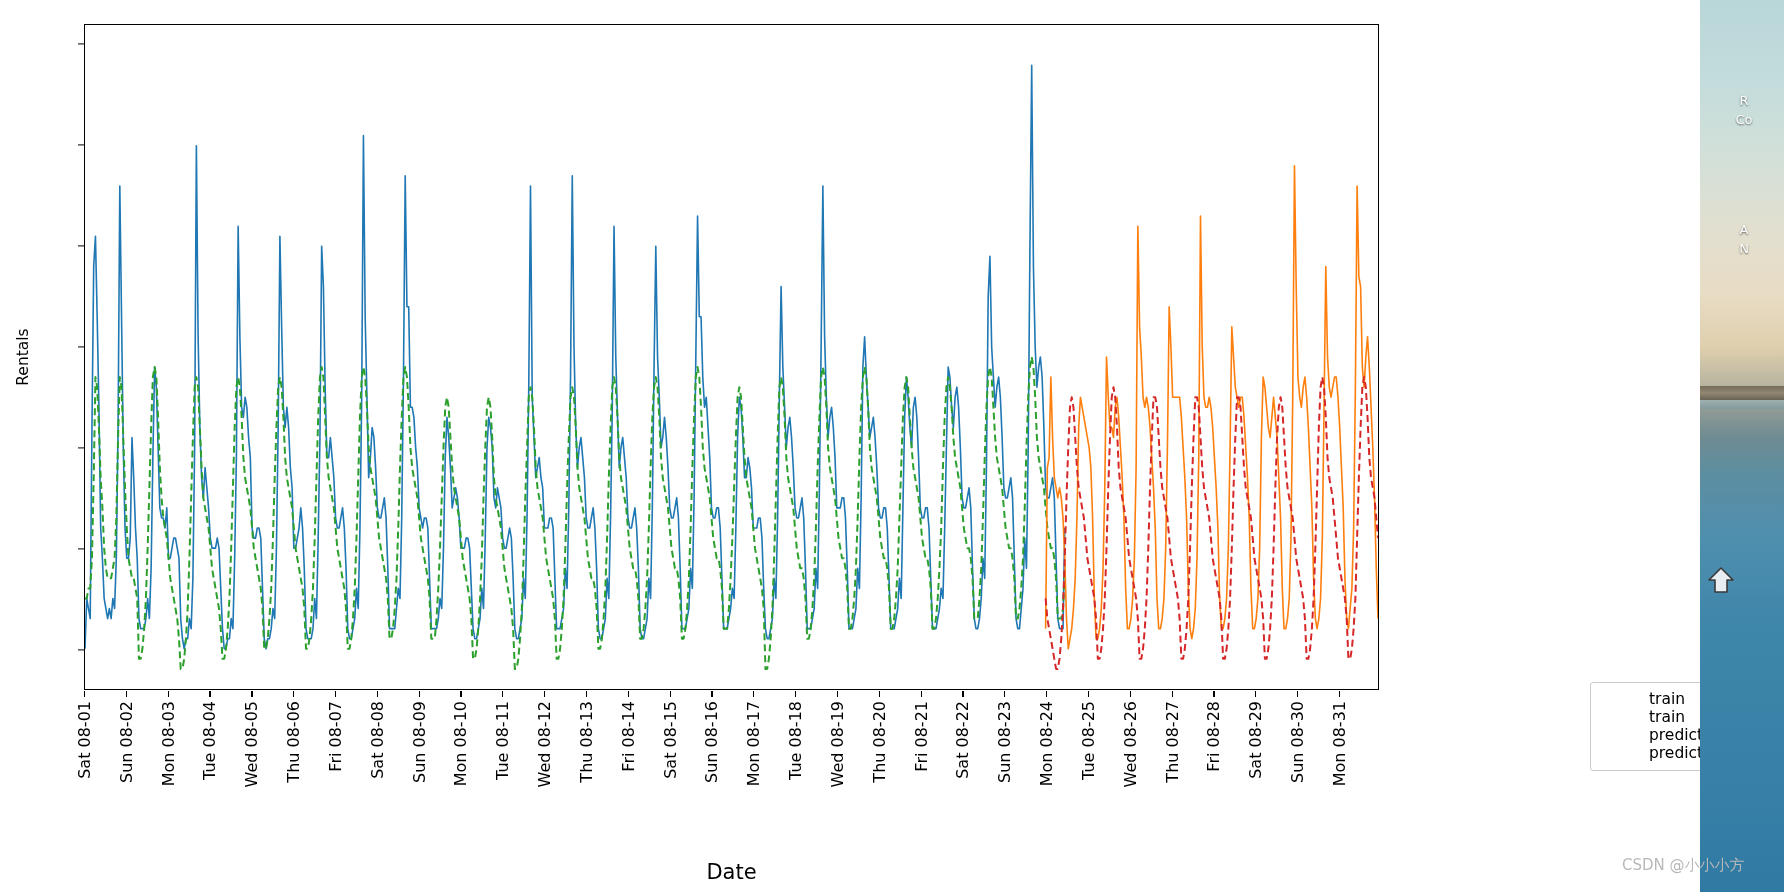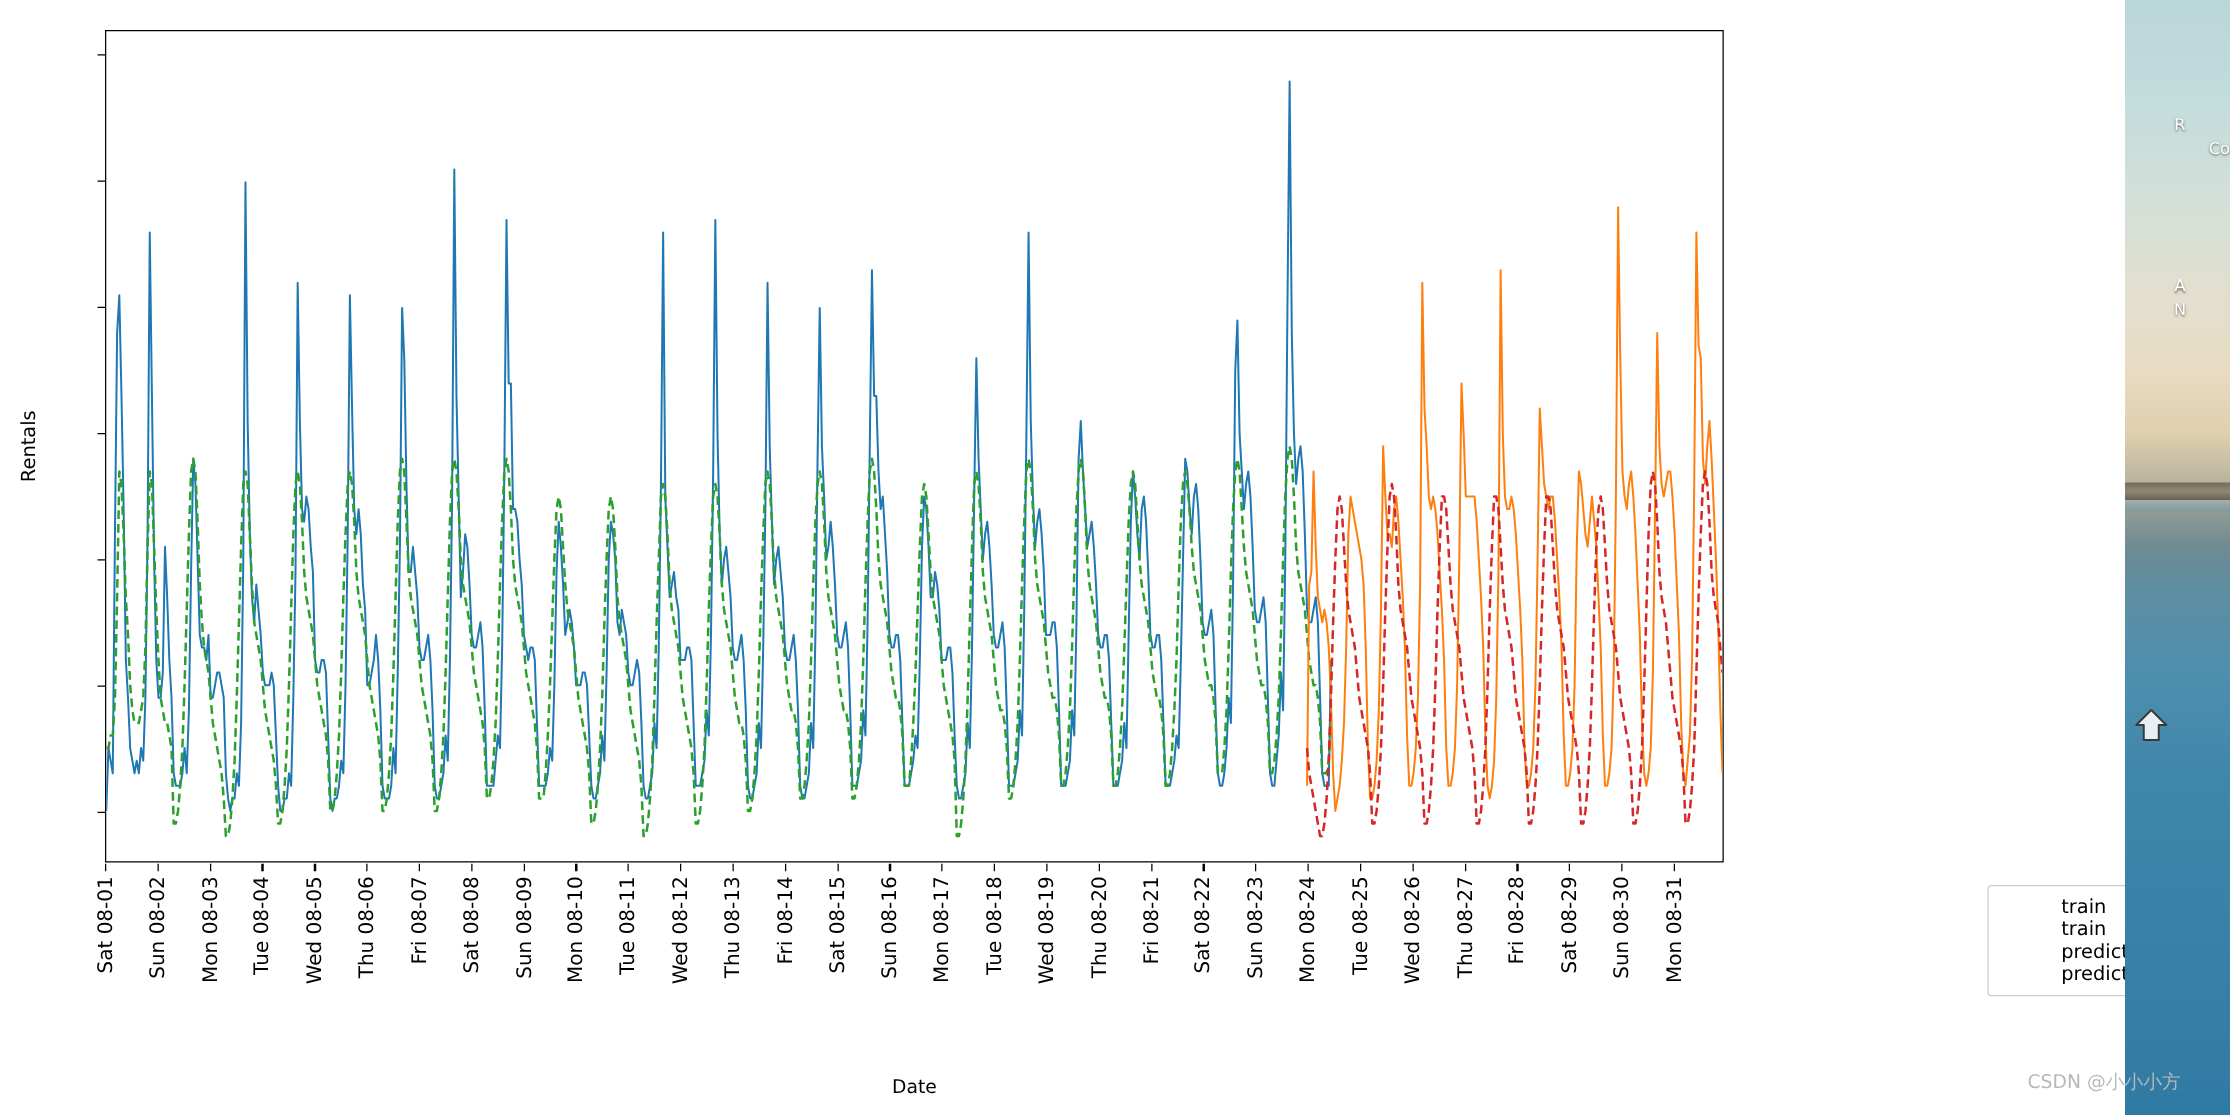--- a/index.html
+++ b/index.html
@@ -13,46 +13,46 @@
   #plot-svg{position:absolute;left:0;top:0;width:100%;height:100%;display:block;}
   .ytickmark{position:absolute;width:6px;height:1.2px;background:#000;transform:translateY(-50%);}
   #ylabel{position:absolute;left:14px;top:0;font-size:15.5px;color:#000;
           transform-origin:left top;transform:rotate(-90deg) translateX(-50%);white-space:nowrap;}
 
   
   .xtick-wrap{position:absolute;top:691px;}
   .xtickmark{position:absolute;top:0;width:1.2px;height:6px;background:#000;}
   .xtick-lbl{position:absolute;top:10px;font-size:16px;color:#000;white-space:nowrap;
              transform-origin:left top;transform:rotate(-90deg) translateX(-100%) translateY(-50%);}
-  #xlabel{position:absolute;top:860px;font-size:15px;color:#000;white-space:nowrap;
+  #xlabel{position:absolute;top:860px;font-size:21px;color:#000;white-space:nowrap;
           transform:translateX(-50%);}
 
   
-  #legend{position:absolute;left:1590px;top:708px;
+  #legend{position:absolute;left:1590px;top:682px;
           border:0.9px solid #cccccc;border-radius:3px;background:#fff;
           padding:7px 10px 8px 10px;box-sizing:border-box;}
   .leg-row{display:flex;align-items:center;height:18px;margin:0;}
   .leg-swatch{width:38px;height:0;margin-right:10px;flex:0 0 38px;}
   .leg-text{font-size:15.5px;color:#000;line-height:18px;white-space:nowrap;}
 
   
   #desktop{position:absolute;left:1700px;top:0;width:84px;height:892px;overflow:hidden;}
   #wall{position:absolute;left:0;top:0;width:84px;height:892px;
         background:linear-gradient(to bottom,
           #b9d6d8 0%, #c3dcdc 9%, #d3e0d8 18%, #e2dfcf 26%,
           #e8dcc4 33%, #dfcfad 39%, #b9b5a0 43%,
           #8f9b96 46%, #6f8b92 49%, #5d8ea0 53%,
           #4f8fae 60%, #3f86ab 70%, #3b82a8 80%, #357ea6 92%, #2f7aa3 100%);}
   #wall-band1{position:absolute;left:0;top:386px;width:84px;height:14px;
         background:linear-gradient(to bottom,#6b5e4c,#8d8069,#5d5647);opacity:.85;}
   #wall-band2{position:absolute;left:0;top:400px;width:84px;height:9px;
         background:linear-gradient(to bottom,#9fb2b4,#7e999f);opacity:.8;}
   #wall-text1{position:absolute;left:4px;top:93px;width:80px;text-align:center;
         color:#fff;font-size:13px;text-shadow:0 1px 2px rgba(0,0,0,.6);white-space:nowrap;overflow:hidden;}
-  #wall-text2{position:absolute;left:4px;top:112px;width:80px;text-align:right;
+  #wall-text2{position:absolute;left:4px;top:112px;width:80px;text-align:center;
         color:#fff;font-size:13px;text-shadow:0 1px 2px rgba(0,0,0,.6);white-space:nowrap;overflow:hidden;}
   #wall-text3{position:absolute;left:4px;top:222px;width:80px;text-align:center;
         color:#fff;font-size:13px;text-shadow:0 1px 2px rgba(0,0,0,.6);white-space:nowrap;overflow:hidden;}
   #wall-text4{position:absolute;left:4px;top:241px;width:80px;text-align:center;
         color:#fff;font-size:13px;text-shadow:0 1px 2px rgba(0,0,0,.6);white-space:nowrap;overflow:hidden;}
   #up-arrow{position:absolute;left:6px;top:565px;width:30px;height:30px;}
   #desk-edge{position:absolute;left:0;top:0;width:2px;height:892px;background:#2b2b2b;}
 
   
   #watermark{position:absolute;left:1622px;top:856px;font-size:15px;color:#b8b8b8;

